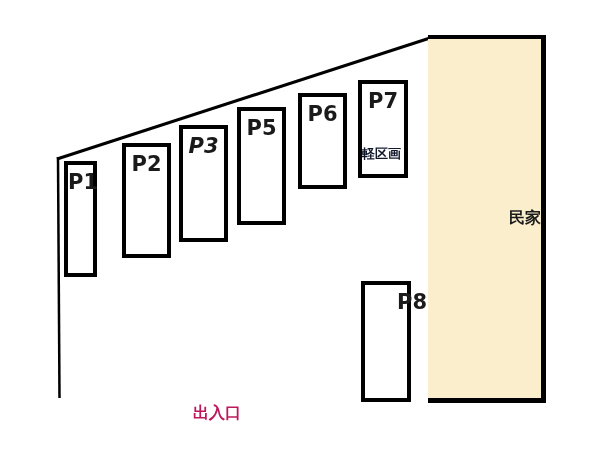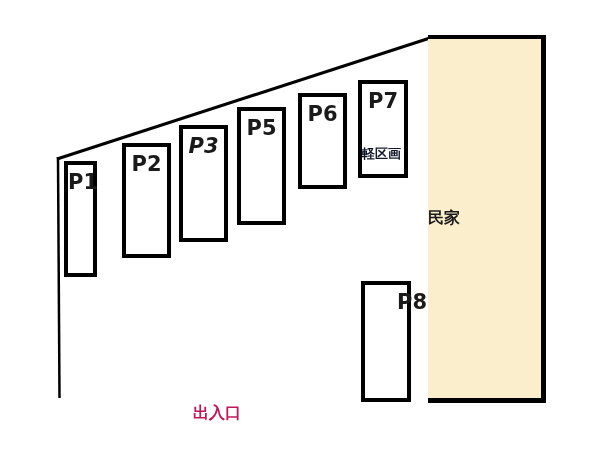--- a/index.html
+++ b/index.html
@@ -54,21 +54,21 @@
     top: 35px;
     width: 118px;
     height: 368px;
     box-sizing: border-box;
     background: #FAEECD;
     border-top: 4px solid #000000;
     border-right: 5px solid #000000;
     border-bottom: 5px solid #000000;
     display: flex;
     align-items: center;
-    justify-content: flex-start;
+    justify-content: flex-end;
   }
   .house-label {
     font-weight: bold;
     font-size: 16px;
     color: #1a1a1a;
   }
   .entrance-label {
     position: absolute;
     left: 193px;
     top: 403px;

